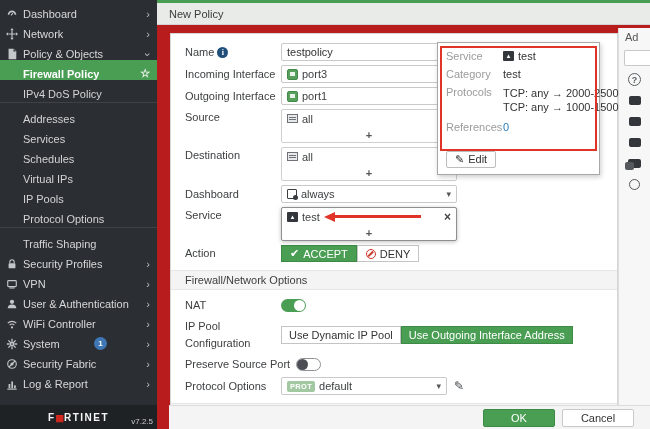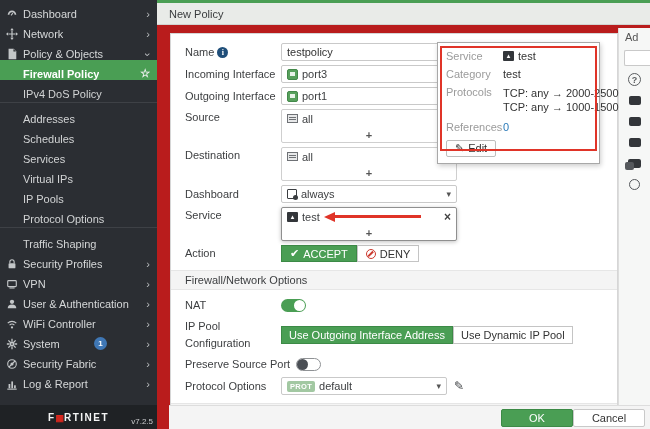--- a/index.html
+++ b/index.html
@@ -93,21 +93,21 @@
   .popup { position:absolute; left:437px; top:42px; width:163px; background:#fff; border:1px solid #a8a8a8; box-shadow:1px 2px 5px rgba(0,0,0,.2); z-index:10; padding:7px 8px 6px 8px; }
   .red-rect { position:absolute; left:2px; top:3px; right:2px; height:105px; border:2px solid #e03428; pointer-events:none; z-index:11; }
   .p-row { display:flex; margin-bottom:6px; }
   .p-label { width:57px; flex-shrink:0; color:#9b9b9b; }
   .p-val { color:#333; display:flex; align-items:center; gap:4px; }
   .p-lines div { line-height:1.3; color:#333; white-space:nowrap; }
   .ref-link { color:#2b7bb9; cursor:pointer; }
   .edit-btn { display:inline-flex; align-items:center; gap:4px; border:1px solid #bdbdbd; background:#fdfdfd; border-radius:2px; padding:1px 8px; margin-top:5px; cursor:pointer; color:#333; }
 
   
-  .bottom-bar { position:absolute; left:12px; right:0; bottom:0; height:24px; background:#f4f4f4; border-top:1px solid #ddd; display:flex; align-items:center; justify-content:flex-end; gap:0; padding-right:5px; z-index:12; }
+  .bottom-bar { position:absolute; left:12px; right:0; bottom:0; height:24px; background:#f4f4f4; border-top:1px solid #ddd; display:flex; align-items:center; justify-content:flex-end; gap:7px; padding-right:16px; z-index:12; }
   .btn { height:18px; min-width:72px; display:inline-flex; align-items:center; justify-content:center; padding:0 14px; border-radius:2px; cursor:pointer; }
   .btn.primary { background:#4a9e54; border:1px solid #3c8a46; color:#fff; }
   .btn.plain { background:#fff; border:1px solid #c9c9c9; color:#333; }
 </style>
 </head>
 <body>
 
 <div class="page">
 
   <nav class="sidebar">
@@ -145,24 +145,24 @@
       <span class="star">☆</span>
     </div>
     <div class="nav-item sub">
       <span class="nav-label">IPv4 DoS Policy</span>
     </div>
     <div class="nav-divider"></div>
     <div class="nav-item sub">
       <span class="nav-label">Addresses</span>
     </div>
     <div class="nav-item sub">
+      <span class="nav-label">Services</span>
+    </div>
+    <div class="nav-item sub">
       <span class="nav-label">Schedules</span>
-    </div>
-    <div class="nav-item sub">
-      <span class="nav-label">Services</span>
     </div>
     <div class="nav-item sub">
       <span class="nav-label">Virtual IPs</span>
     </div>
     <div class="nav-item sub">
       <span class="nav-label">IP Pools</span>
     </div>
     <div class="nav-item sub">
       <span class="nav-label">Protocol Options</span>
     </div>
@@ -375,22 +375,22 @@
       <div class="section-bar">Firewall/Network Options</div>
 
       <div class="f-row">
         <span class="f-label">NAT</span>
         <span class="toggle on"></span>
       </div>
 
       <div class="f-row">
         <span class="f-label">IP Pool Configuration</span>
         <div class="seg ippool-seg">
+          <span class="seg-btn">Use Dynamic IP Pool</span>
           <span class="seg-btn green">Use Outgoing Interface Address</span>
-          <span class="seg-btn">Use Dynamic IP Pool</span>
         </div>
       </div>
 
       <div class="f-row">
         <span class="f-label-inline">Preserve Source Port</span>
         <span class="toggle off"></span>
       </div>
 
       <div class="f-row">
         <span class="f-label">Protocol Options</span>
@@ -425,21 +425,21 @@
       <span class="p-label">Category</span>
       <span class="p-val">test</span>
     </div>
     <div class="p-row">
       <span class="p-label">Protocols</span>
       <span class="p-lines">
         <div>TCP: any → 2000-2500</div>
         <div>TCP: any → 1000-1500</div>
       </span>
     </div>
-    <div class="p-row" style="margin-bottom:2px">
+    <div class="p-row" style="margin-bottom:13px">
       <span class="p-label">References</span>
       <span class="p-val ref-link">0</span>
     </div>
     <span class="edit-btn">
         <span>✎</span>
         <span>Edit</span>
       </span>
   </aside>
 
 </div>

